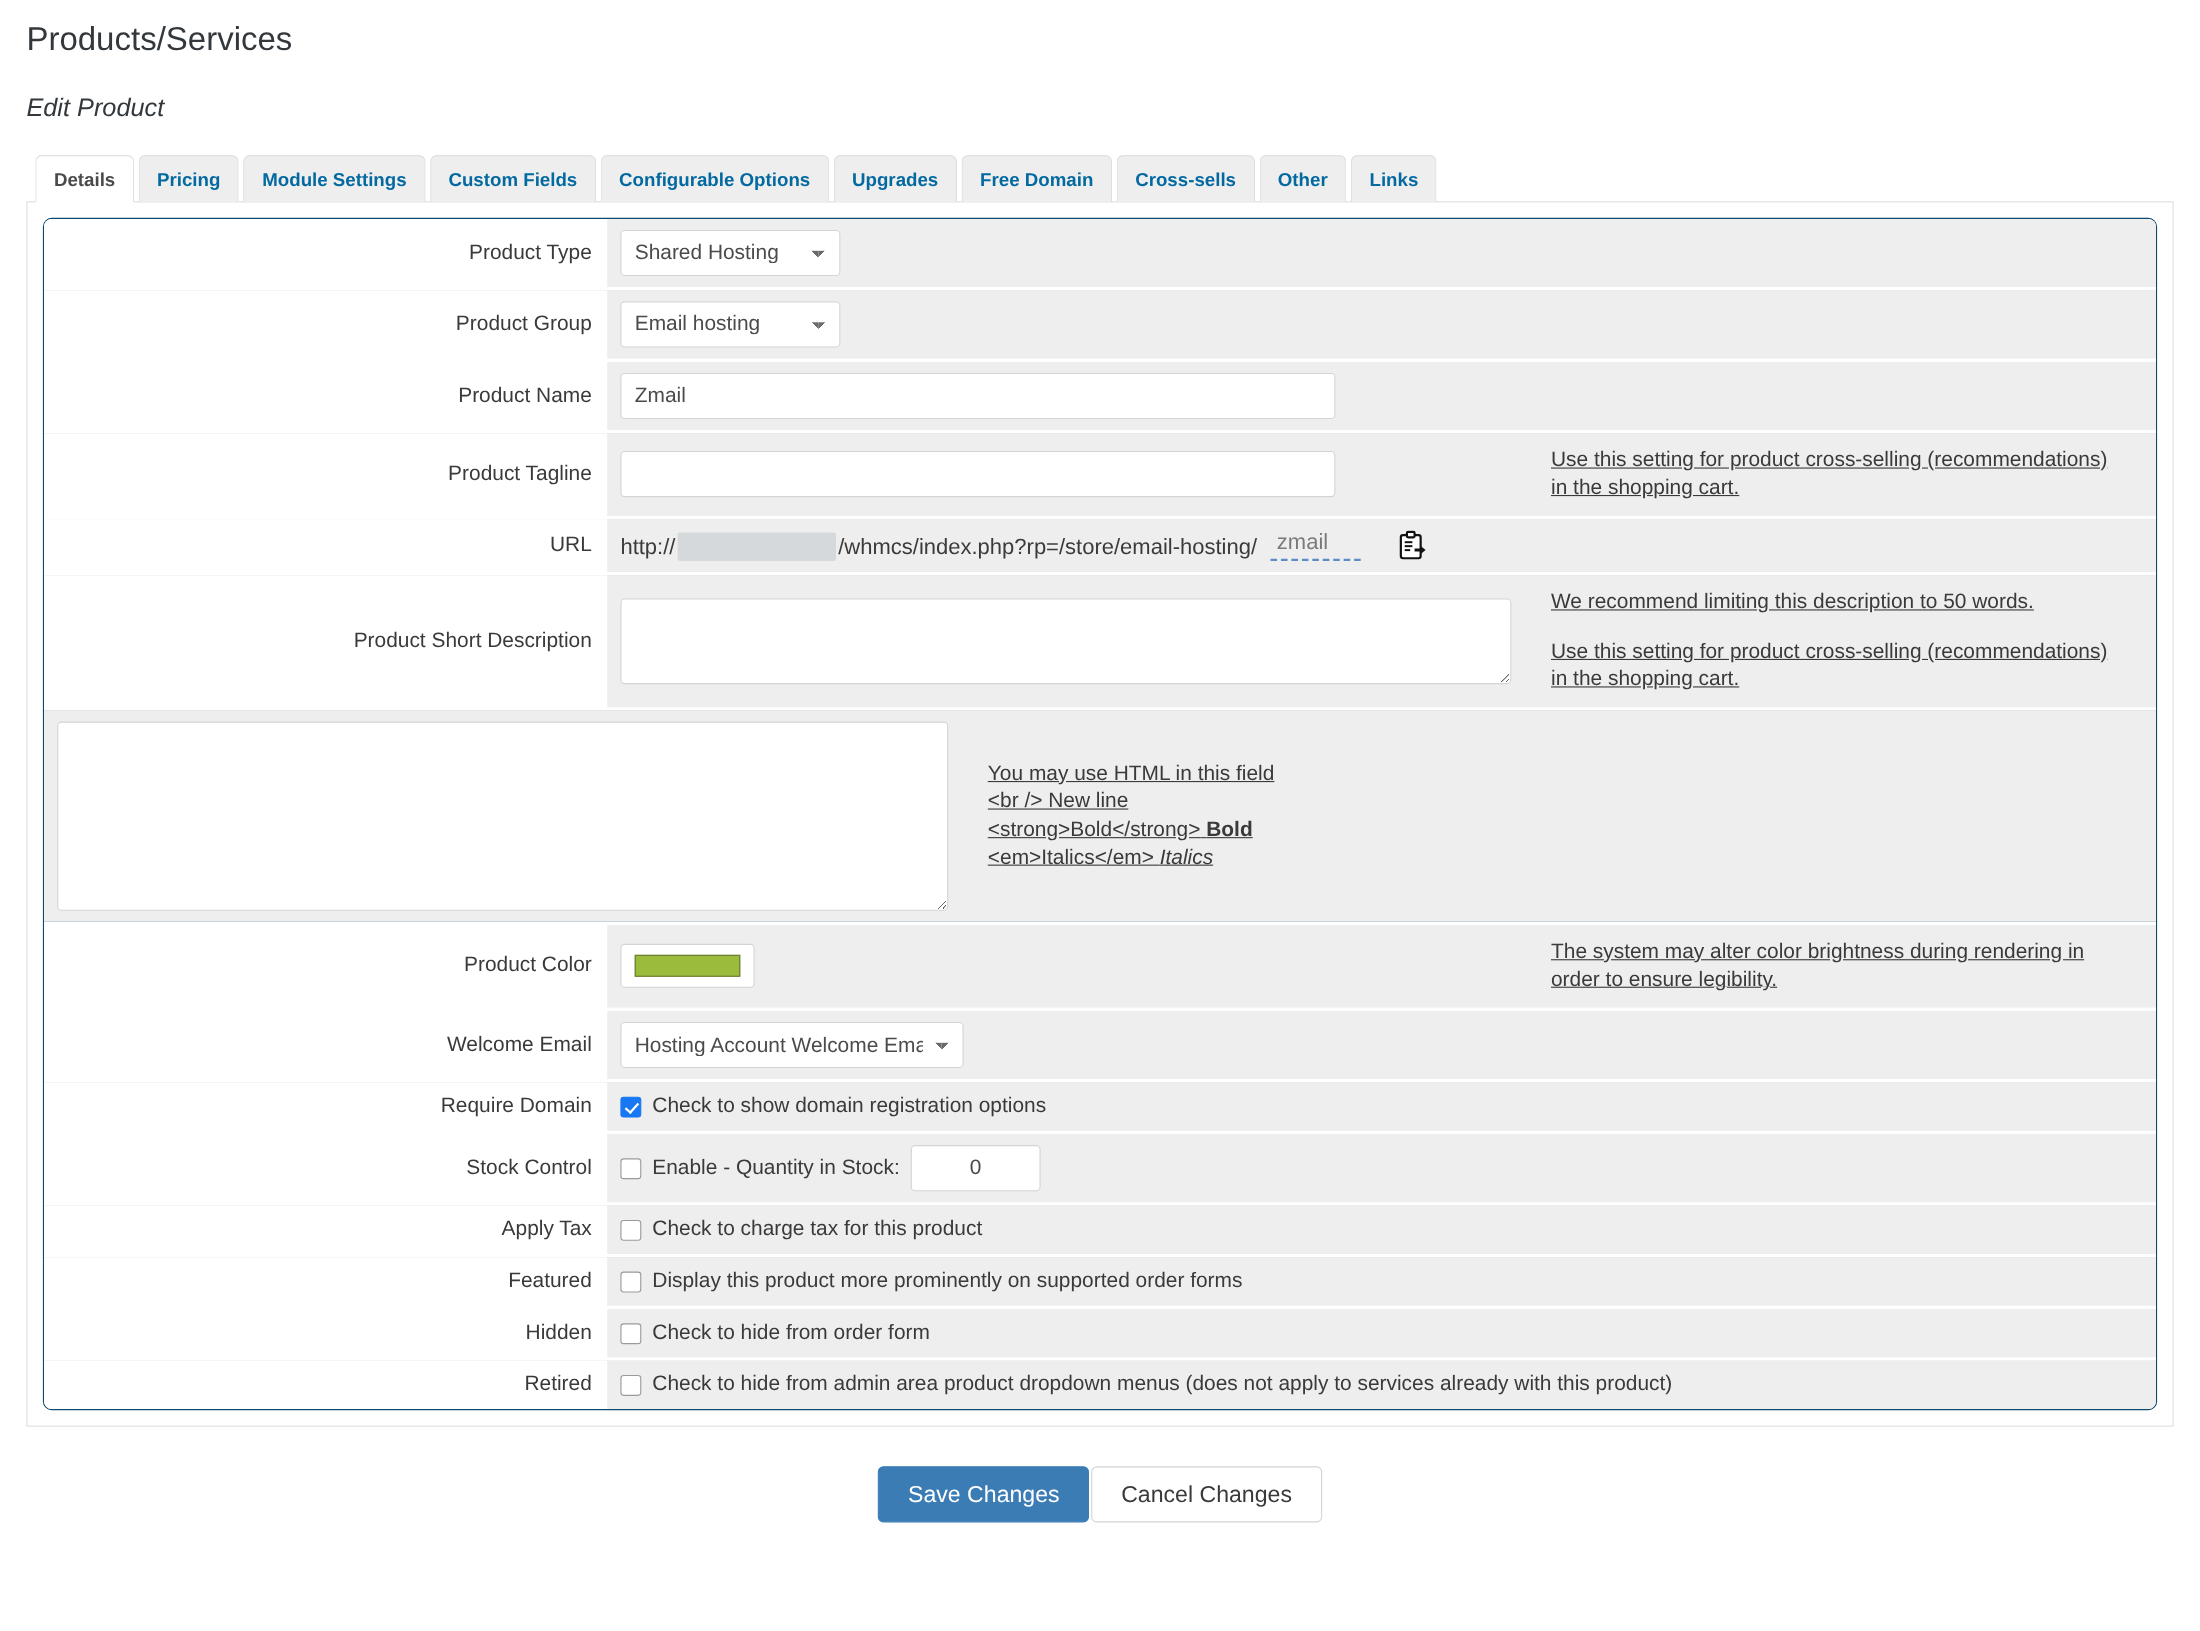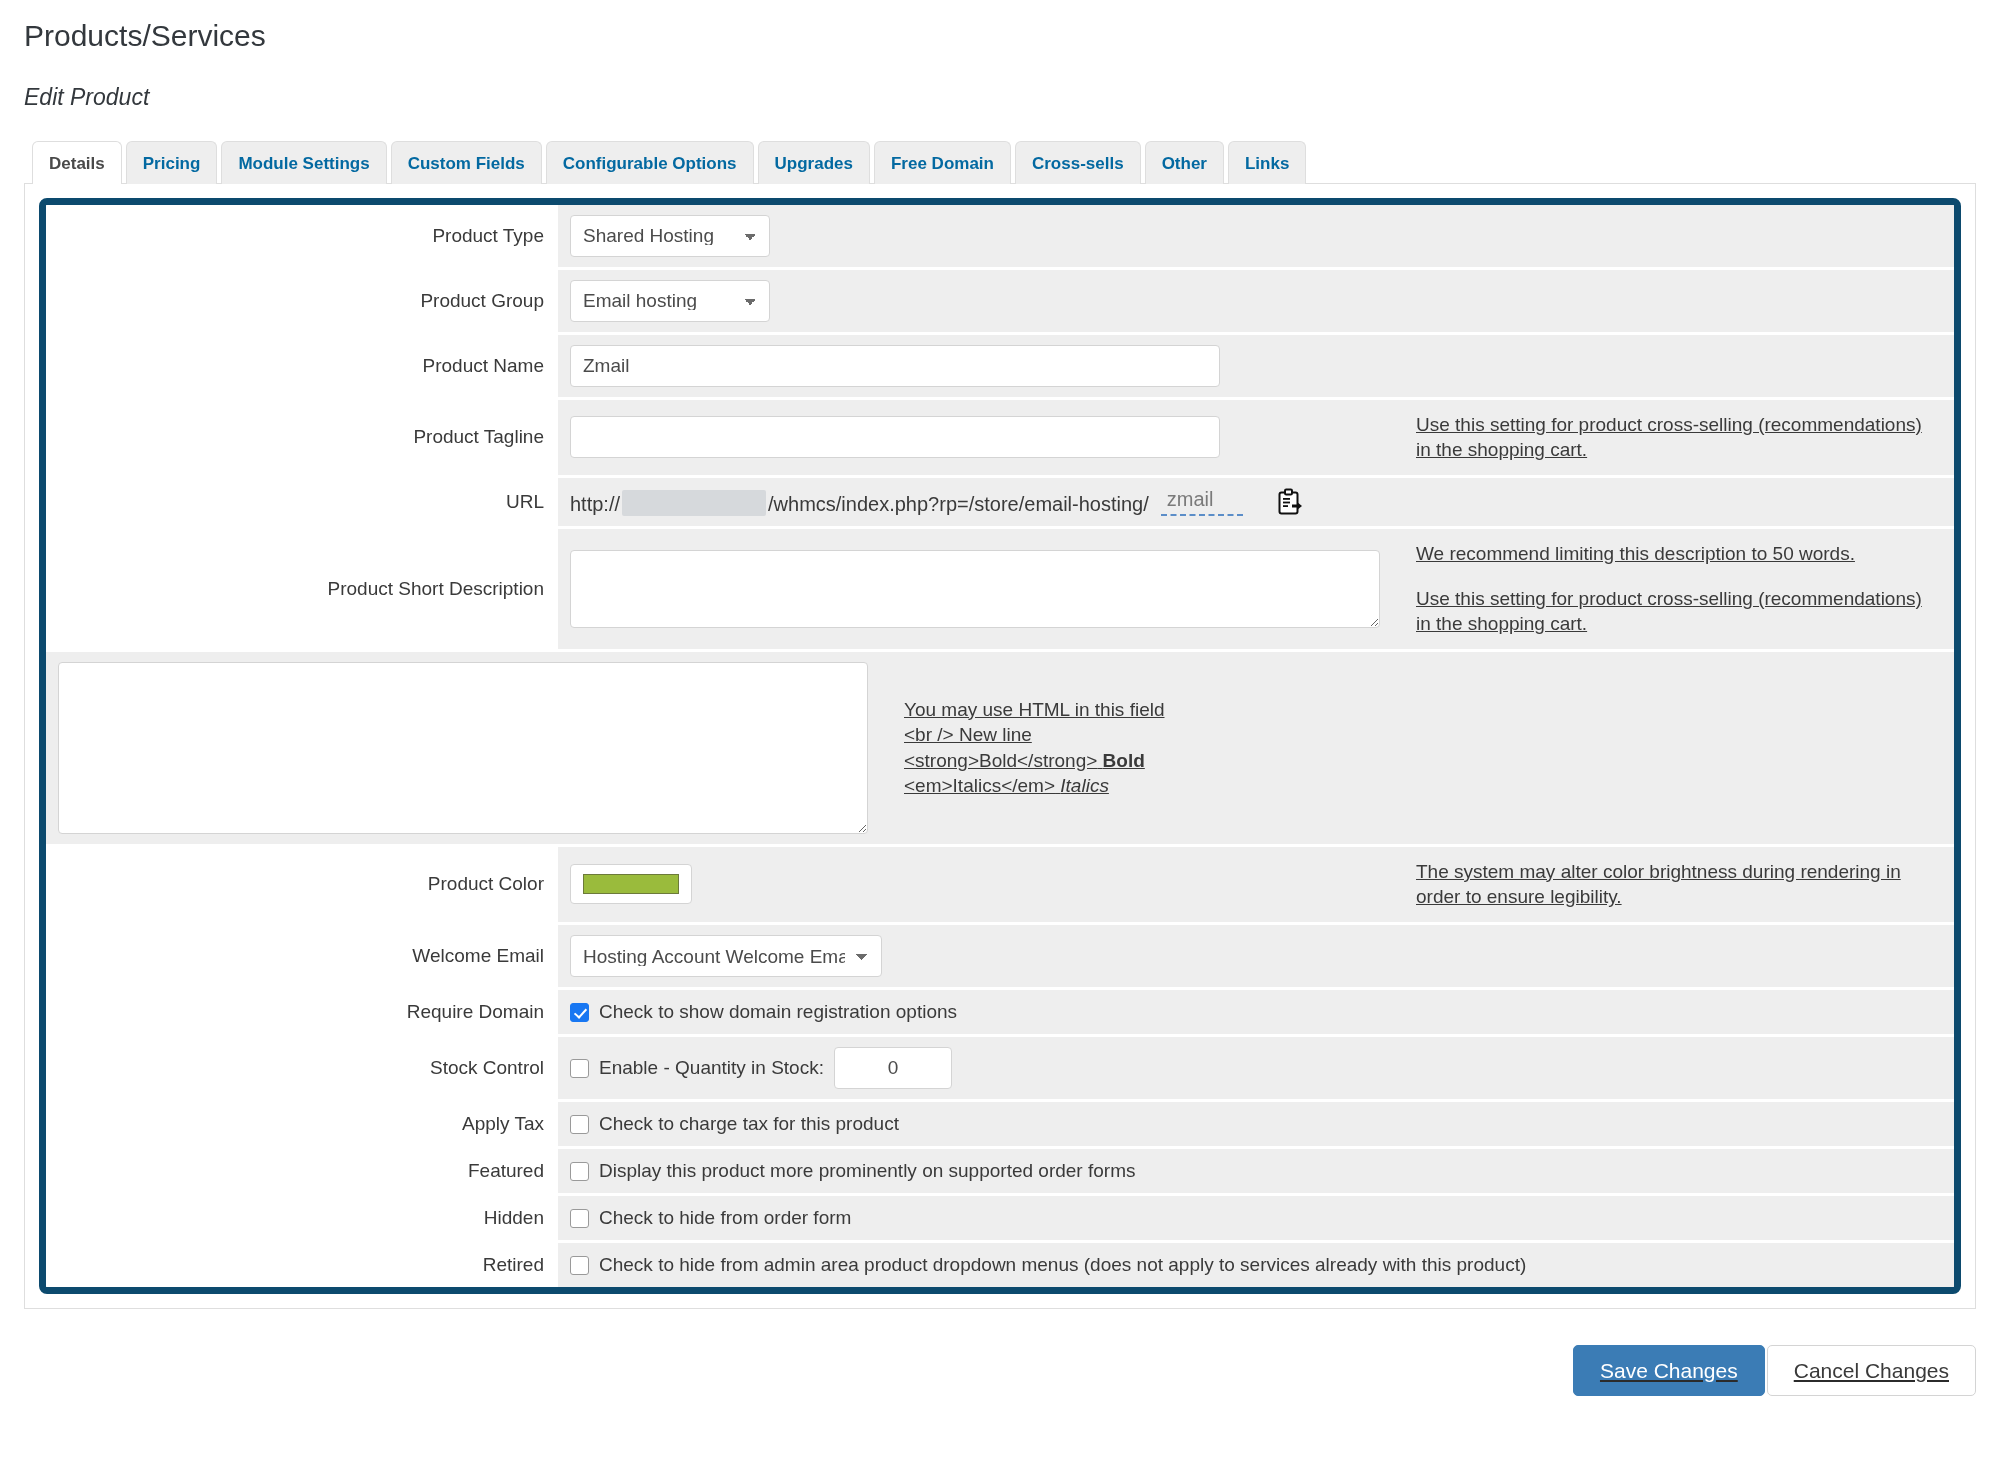--- a/index.html
+++ b/index.html
@@ -66,21 +66,21 @@
   .tab-content {
     border: 1px solid #dedede;
     background: #ffffff;
     padding: 14px;
     position: relative;
     z-index: 1;
     margin-top: 0;
   }
 
   .panel {
-    border: 7px solid #0c4a6e;
+    border: 1px solid #0c4a6e;
     border-radius: 8px;
     background: #0c4a6e;
     overflow: hidden;
   }
 
   
   .frow {
     display: flex;
     align-items: stretch;
     background: #ffffff;
@@ -265,24 +265,23 @@
     left: 6px; top: 2px;
     width: 5px; height: 10px;
     border: solid #ffffff;
     border-width: 0 2.5px 2.5px 0;
     transform: rotate(42deg);
   }
 
   
   .btnbar {
     display: flex;
-    justify-content: flex-end;
+    justify-content: center;
     gap: 2px;
     margin-top: 36px;
-    text-decoration: underline;
   }
   .btn {
     font-family: "Liberation Sans", sans-serif;
     font-size: 21px;
     border-radius: 5px;
     padding: 14px 26px;
     cursor: pointer;
     line-height: 1;
   }
   .btn-primary {

